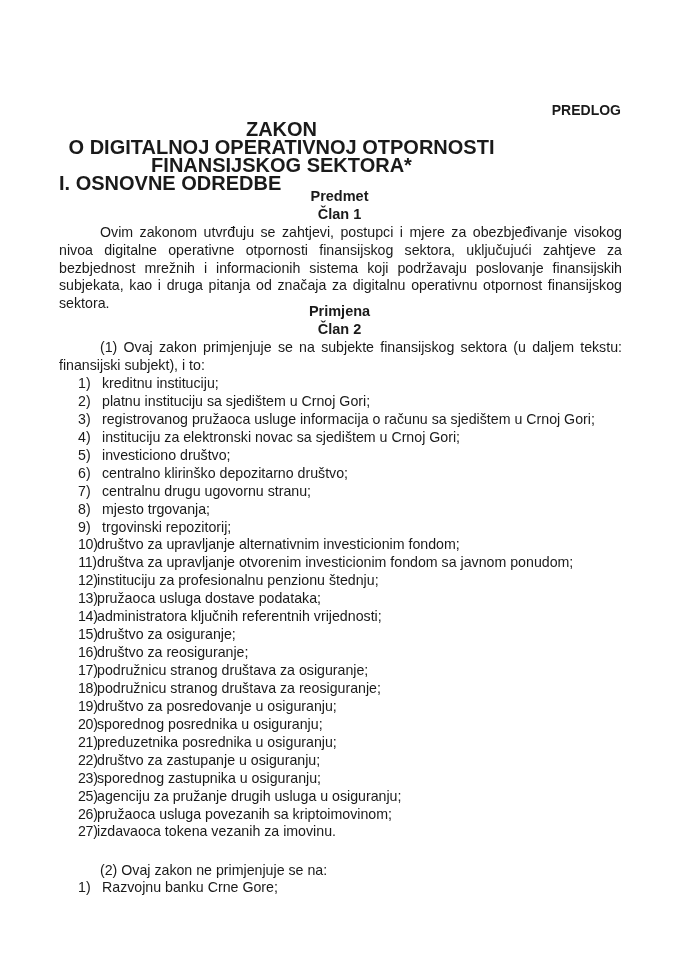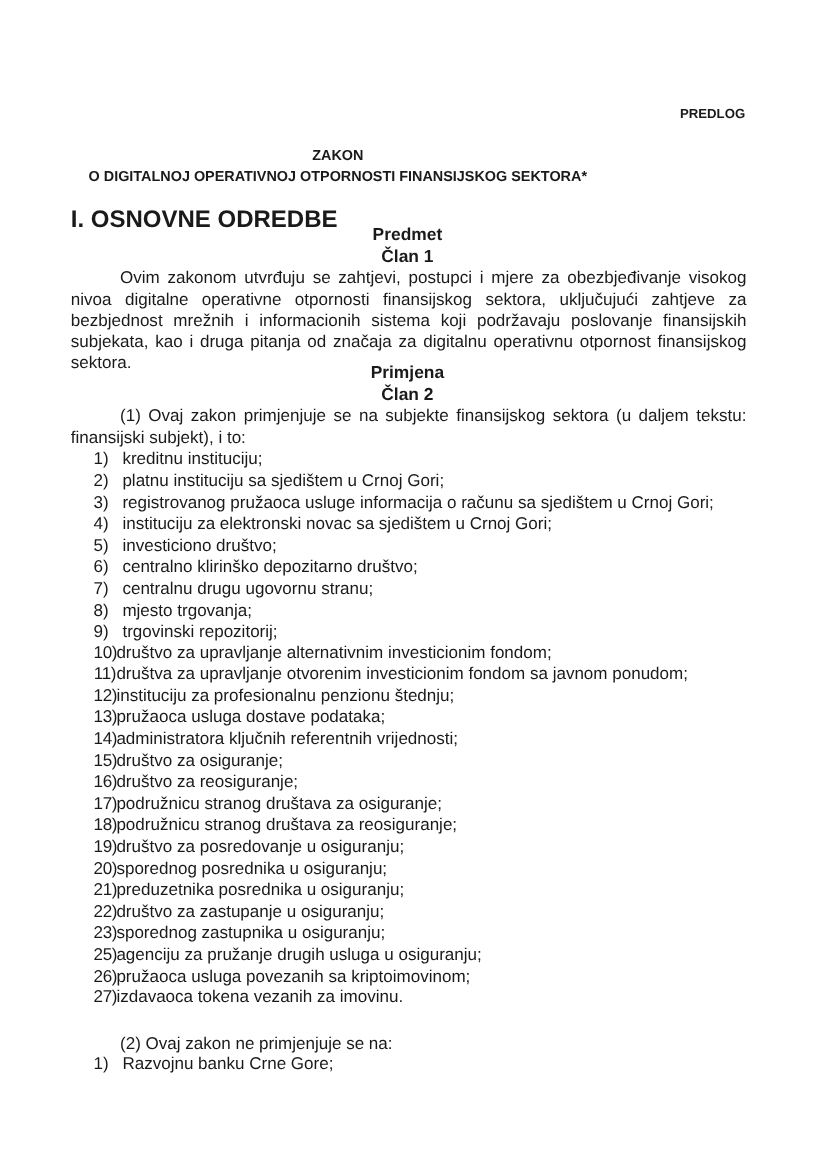--- a/index.html
+++ b/index.html
@@ -1,20 +1,20 @@
 <!DOCTYPE html>
 <html><head>
 <meta charset="utf-8">
 <style>
   html, body { margin: 0; padding: 0; background: #ffffff; }
   body { width: 679px; height: 960px; position: relative; overflow: hidden;
          font-family: "Liberation Sans", sans-serif; color: #1a1a1a; font-size: 14.2px; }
   .page { position: absolute; left: 0; top: 0; width: 679px; height: 960px; }
-  .predlog { position: absolute; top: 89px; right: 58px; font-weight: bold; font-size: 11px; }
-  .title { position: absolute; top: 120px; left: 0; width: 563px; text-align: center; font-weight: bold; font-size: 12px; line-height: 18px; }
+  .predlog { position: absolute; top: 102px; right: 58px; font-weight: bold; font-size: 14px; }
+  .title { position: absolute; top: 120px; left: 0; width: 563px; text-align: center; font-weight: bold; font-size: 20px; line-height: 18px; }
   .title .t2 { padding-left: 0; }
   .section { position: absolute; top: 172px; left: 59px; font-weight: bold; font-size: 20px; }
   .art-head { position: absolute; left: 0; width: 679px; text-align: center; font-weight: bold; font-size: 14.5px; line-height: 17.5px; }
   .para { position: absolute; left: 59px; width: 563px; text-align: justify; line-height: 17.8px; }
   .para .indent { display: inline-block; width: 41px; }
   .list { position: absolute; left: 78px; top: 0; margin: 0; padding: 0; list-style: none; }
   .list li { height: 17.95px; line-height: 17.95px; white-space: nowrap; }
   .num { display: inline-block; width: 19px; }
   .num.wide { width: 19px; letter-spacing: -0.3px; text-align: center; }
   .sub { position: absolute; left: 100px; line-height: 18px; }

